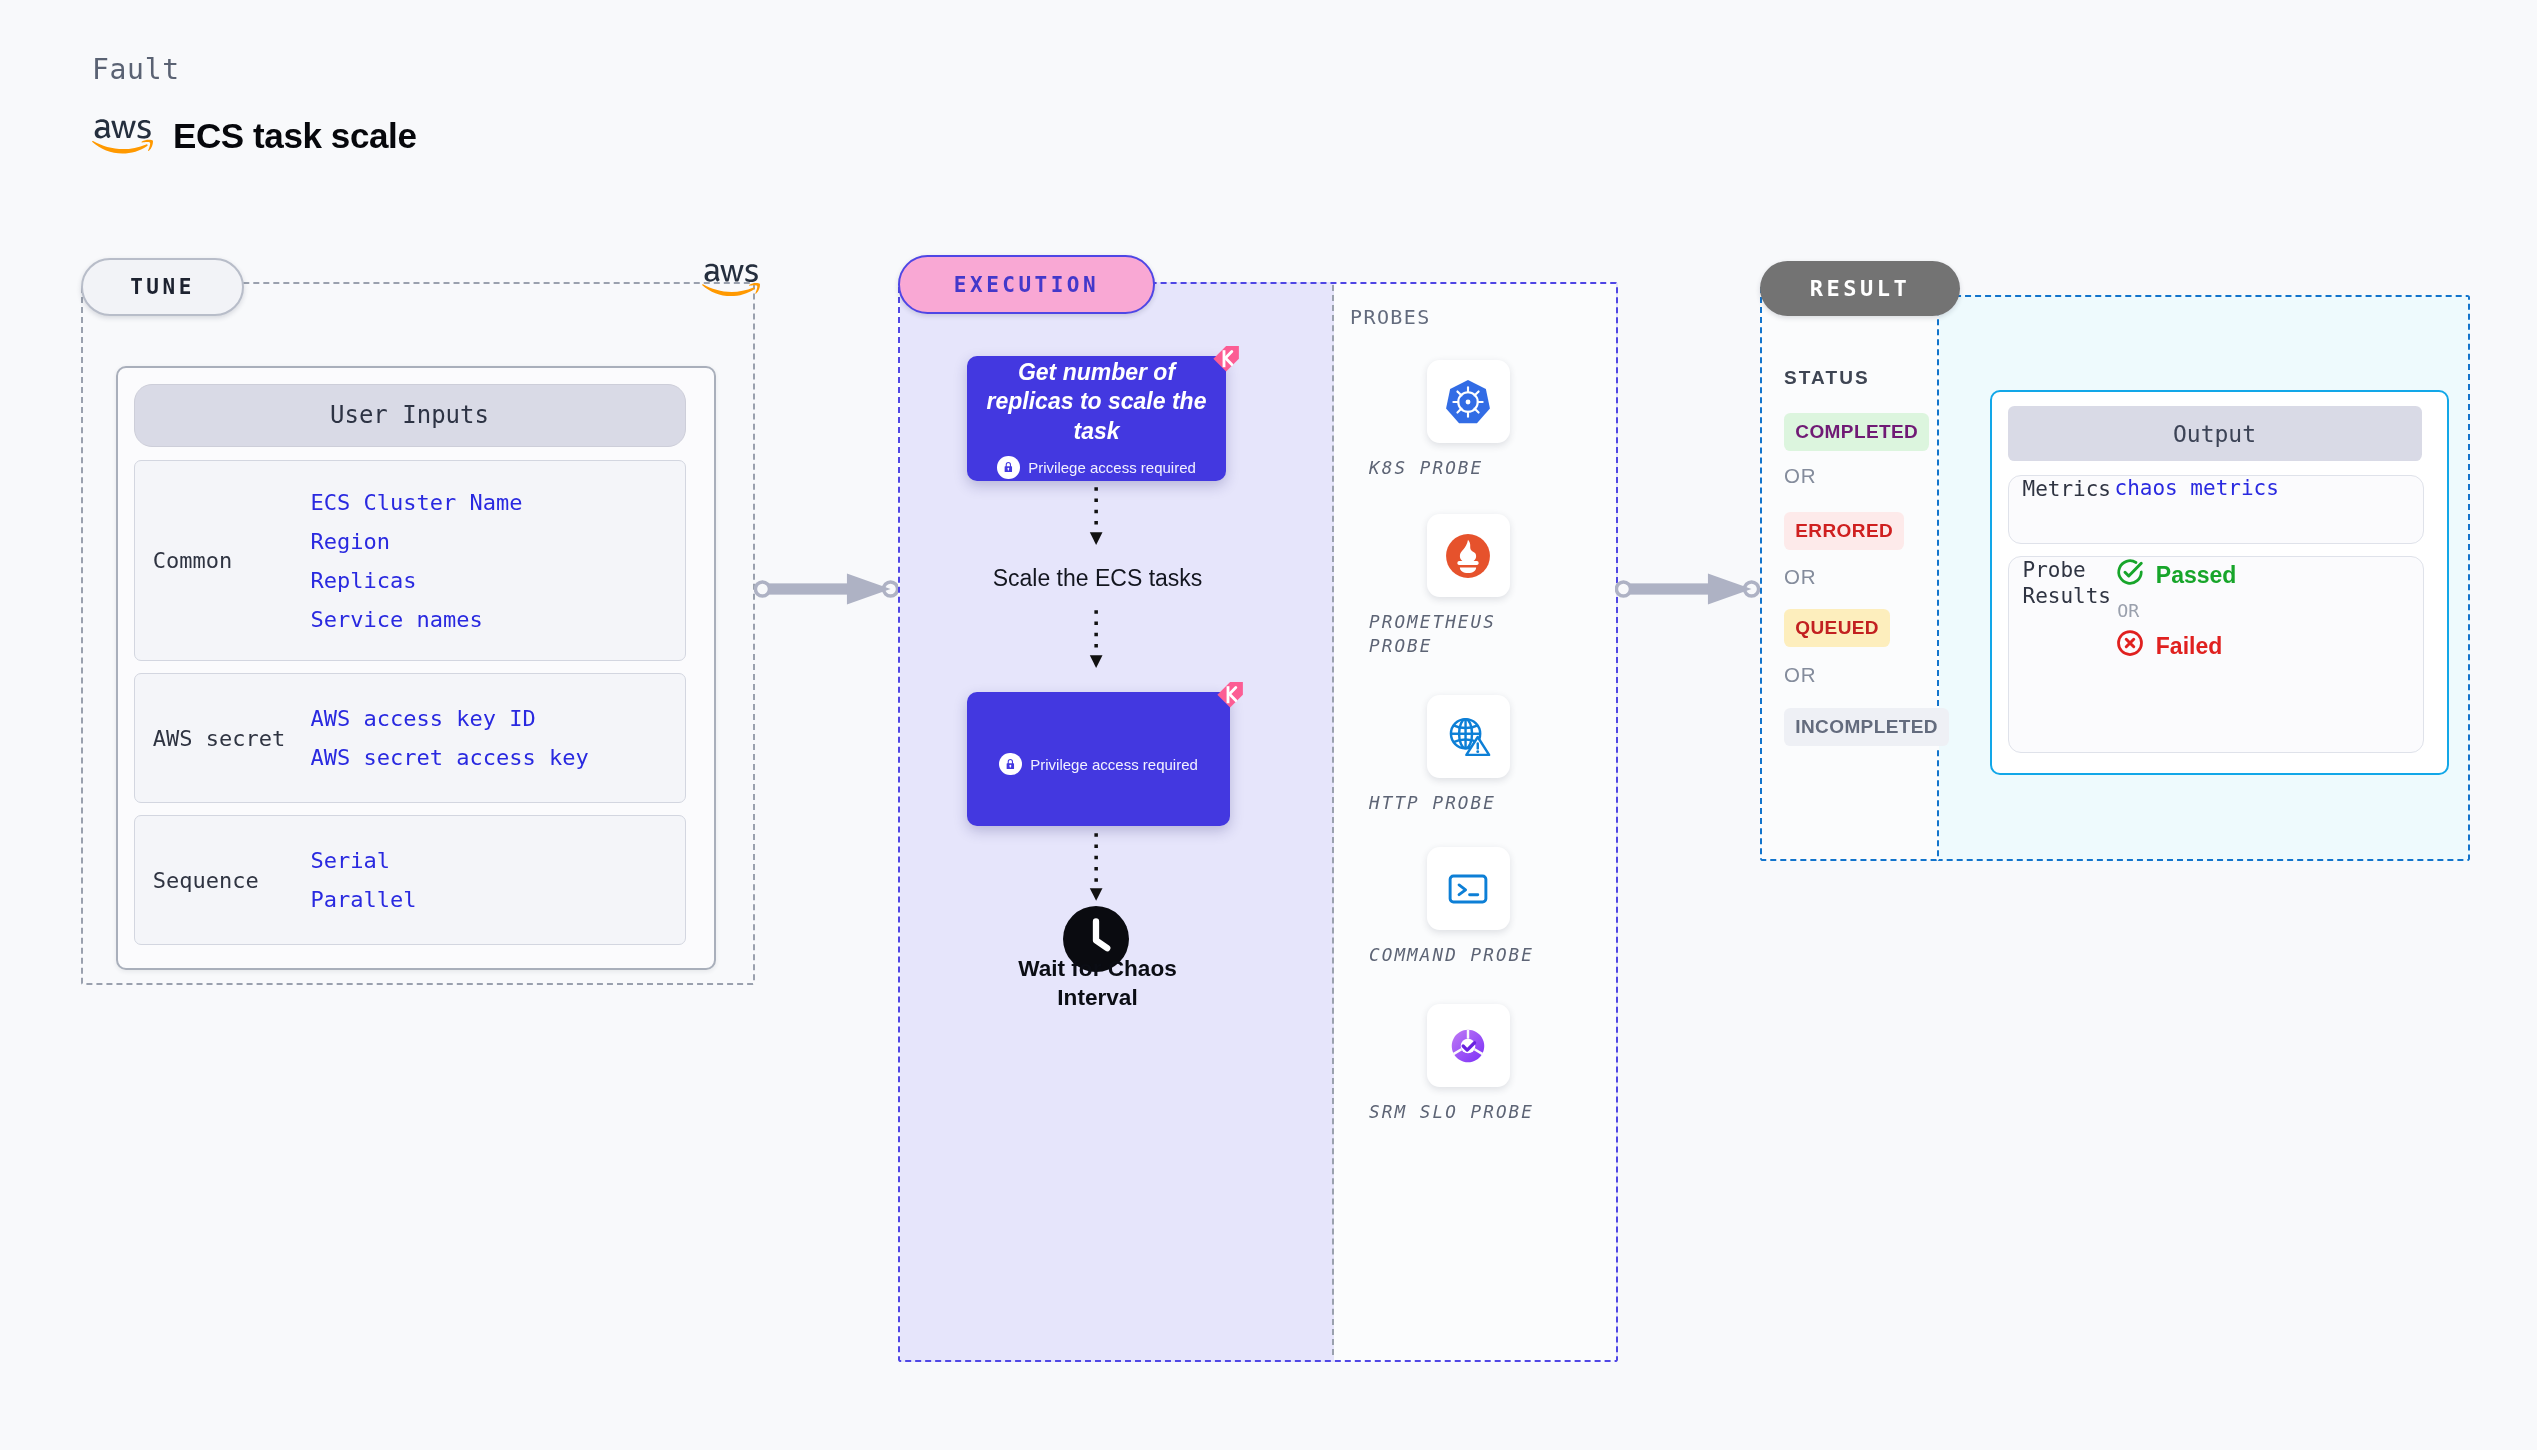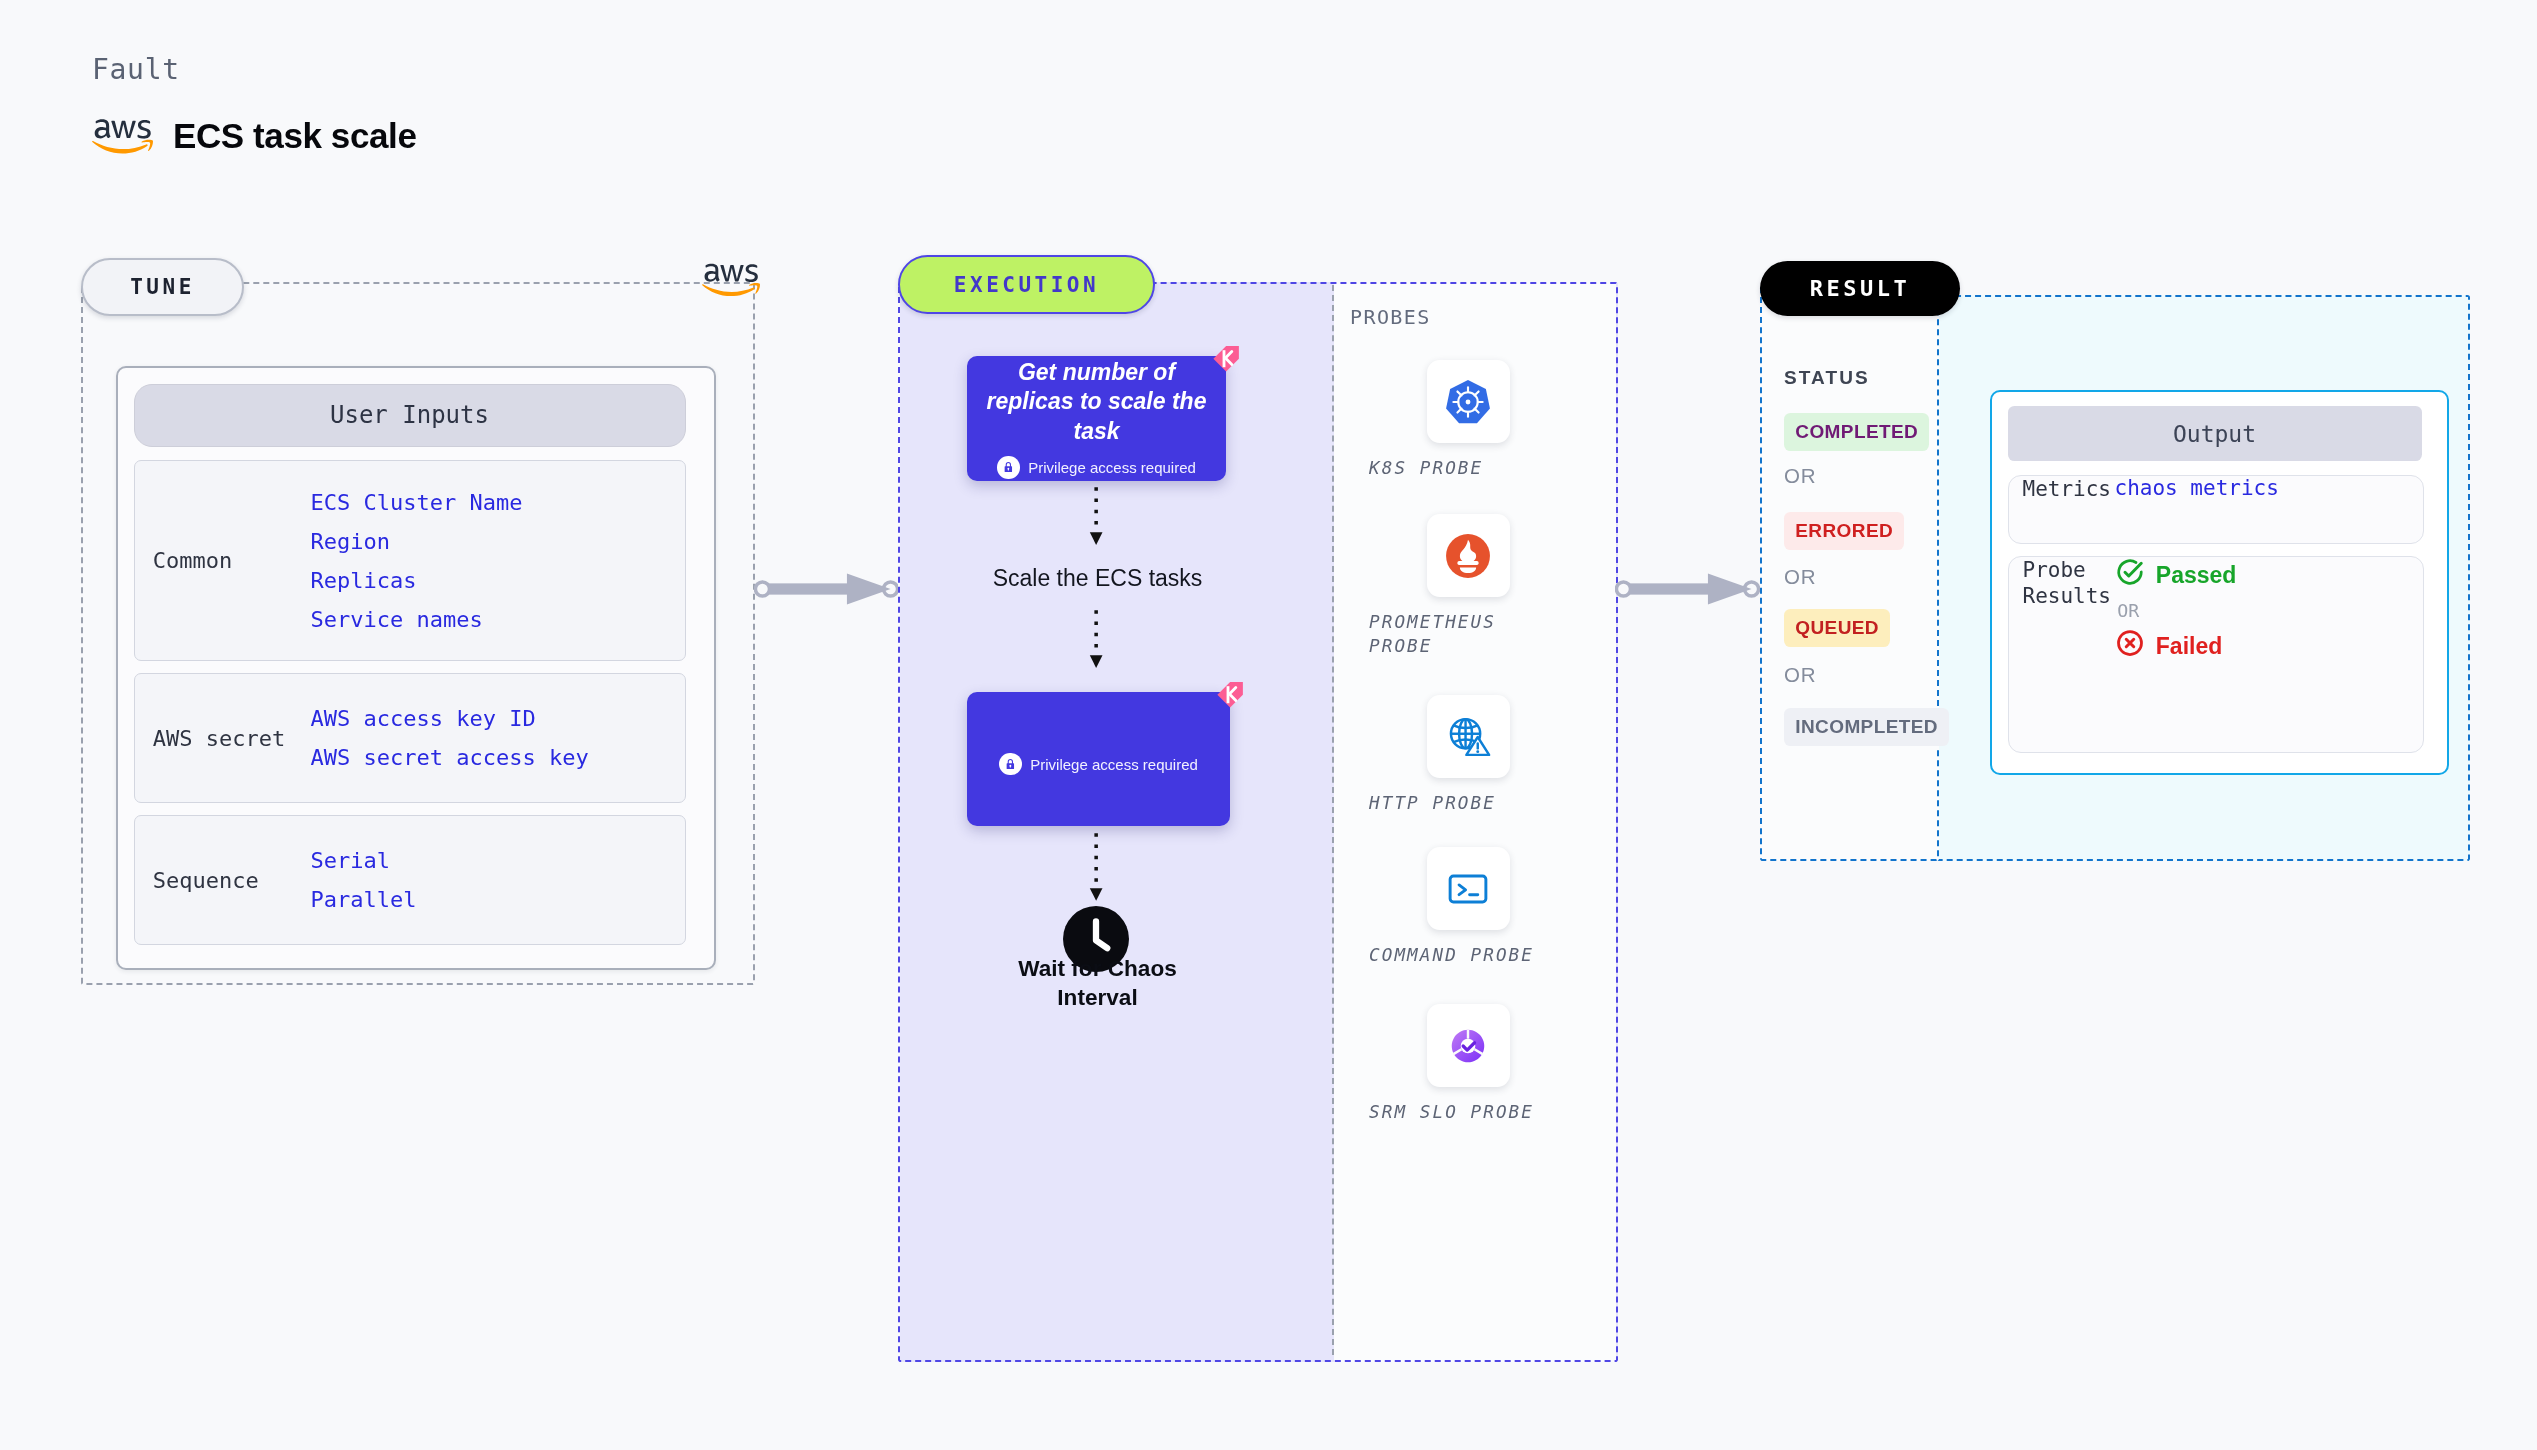--- a/index.html
+++ b/index.html
@@ -76,21 +76,21 @@
     left:898px;top:282px;width:716px;height:1076px;
     border:2.8px dashed #4f46e5;border-radius:2.8px;
     background:linear-gradient(to right,#e6e5fb 0,#e6e5fb 434px,#fbfcfd 434px,#fbfcfd 100%);
   }
   #exec-inner-divider{
     left:1332px;top:285px;width:0;height:1070px;
     border-left:2.1px dashed #9aa1ae;
   }
   #exec-badge{
     left:898px;top:255px;width:253px;height:55px;
-    background:#bef264;border:2.8px solid #4f46e5;color:#4338ca;font-size:21px;
+    background:#f9a8d4;border:2.8px solid #4f46e5;color:#4338ca;font-size:21px;
   }
 
   .flow-card{
     position:absolute;background:#4338e0;border-radius:10px;
     box-shadow:0 5px 12.7px rgba(45,40,120,.25);
     color:#fff;text-align:center;box-sizing:border-box;
   }
   .flow-card .ftitle{
     font-size:23px;font-weight:bold;line-height:1.28;padding:0 18.3px;font-style:italic;
   }
@@ -136,21 +136,21 @@
     left:1760px;top:282px;width:175px;height:575px;
     border:2.8px dashed #1274cc;border-radius:2.8px;background:#fbfcfd;
   }
   #result-outer-dashed{
     left:1935px;top:295px;width:533px;height:562px;
     border:2.8px dashed #1274cc;border-left:none;border-radius:0 2.8px 2.8px 0;
     background:#eefafd;
   }
   #result-badge{
     left:1760px;top:261px;width:200px;height:55px;
-    background:#000000;border:none;color:#fff;font-size:22px;
+    background:#737373;border:none;color:#fff;font-size:22px;
   }
   #status-title{
     left:1784px;top:367px;
     font-size:19px;font-weight:bold;color:#3e4553;letter-spacing:2.1px;
   }
   .status-chip{
     position:absolute;left:1784px;
     padding:7.8px 11.3px;border-radius:6.4px;
     font-size:19px;font-weight:bold;letter-spacing:0.4px;
   }

